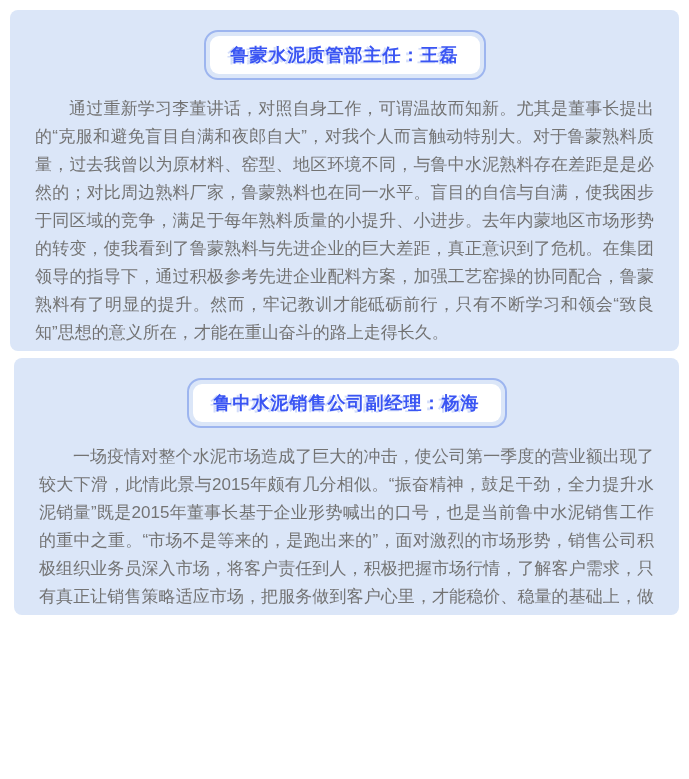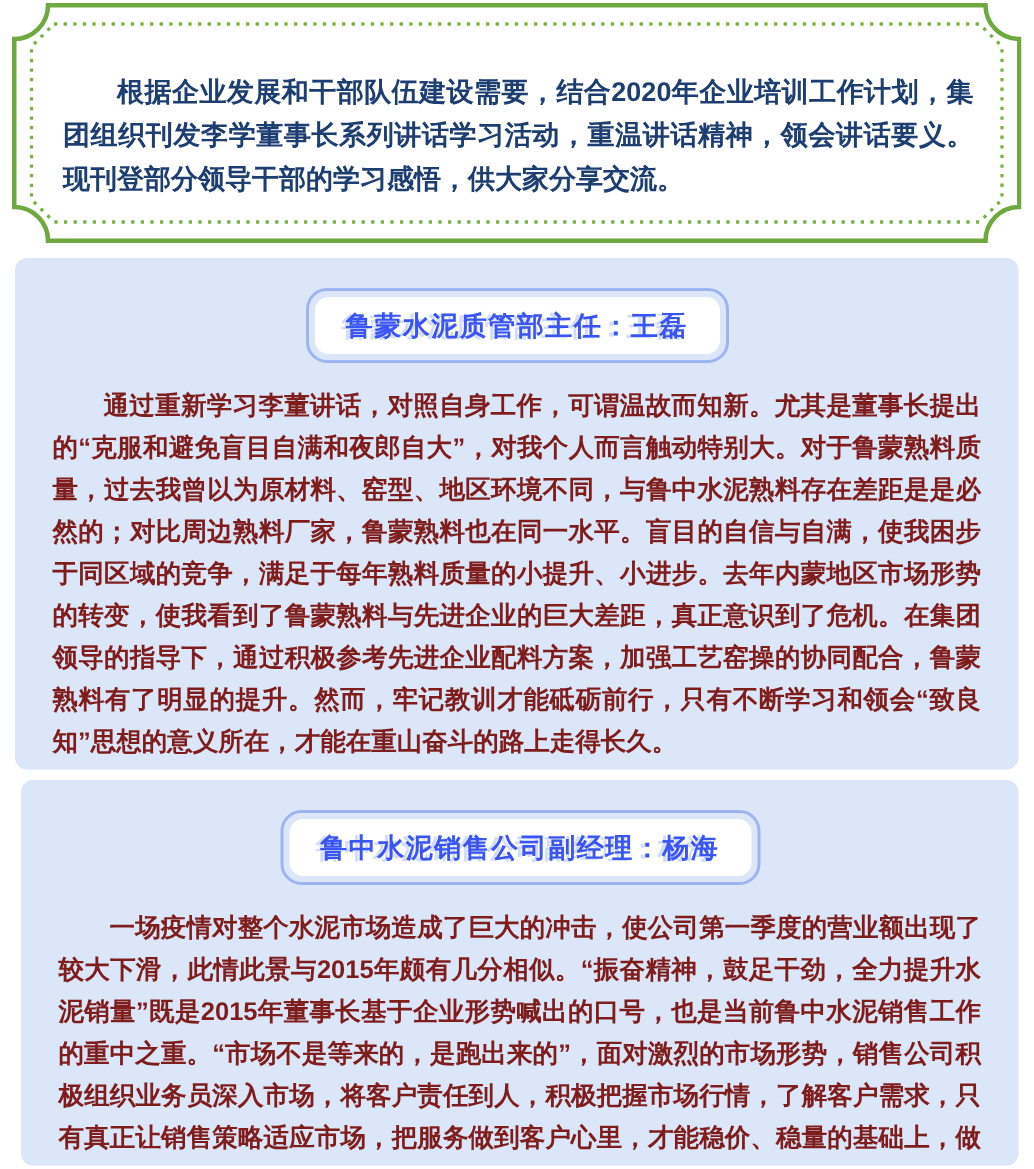--- a/index.html
+++ b/index.html
@@ -65,40 +65,30 @@
     font-weight: bold;
     letter-spacing: 1px;
     color: #3a55f3;
     text-shadow: -3px 1px 0 rgba(158, 180, 245, 0.45);
     white-space: nowrap;
   }
   .body-text {
     margin: 15px 0 0 0;
     font-size: 17px;
     line-height: 28px;
-    color: #7f1d1d;
+    color: #737373;
     text-align: justify;
     text-indent: 2em;
-    font-weight: bold;
   }
 </style>
 </head>
 <body>
 
 <div class="page">
 
-  <div class="intro-frame">
-    <svg class="frame-svg" viewBox="0 0 673 160" aria-hidden="true">
-
-      <path d="M 24 1.5 H 649 A 22.5 22.5 0 0 0 671.5 24 V 136 A 22.5 22.5 0 0 0 649 158.5 H 24 A 22.5 22.5 0 0 0 1.5 136 V 24 A 22.5 22.5 0 0 0 24 1.5 Z" fill="none" stroke="#6fa83f" stroke-width="3"></path>
-
-      <path d="M 28 14 H 645 L 660 29 V 131 L 645 146 H 28 L 13 131 V 29 Z" fill="none" stroke="#79b248" stroke-width="2.2" stroke-dasharray="2.2 4.2" stroke-linecap="butt"></path>
-    </svg>
-    <p class="intro-text">根据企业发展和干部队伍建设需要，结合2020年企业培训工作计划，集团组织刊发李学董事长系列讲话学习活动，重温讲话精神，领会讲话要义。现刊登部分领导干部的学习感悟，供大家分享交流。</p>
-  </div>
 
   <section class="card card-1">
     <div class="pill-row">
       <div class="pill-outer">
         <div class="pill-inner">鲁蒙水泥质管部主任：王磊</div>
       </div>
     </div>
     <p class="body-text">通过重新学习李董讲话，对照自身工作，可谓温故而知新。尤其是董事长提出的“克服和避免盲目自满和夜郎自大”，对我个人而言触动特别大。对于鲁蒙熟料质量，过去我曾以为原材料、窑型、地区环境不同，与鲁中水泥熟料存在差距是是必然的；对比周边熟料厂家，鲁蒙熟料也在同一水平。盲目的自信与自满，使我困步于同区域的竞争，满足于每年熟料质量的小提升、小进步。去年内蒙地区市场形势的转变，使我看到了鲁蒙熟料与先进企业的巨大差距，真正意识到了危机。在集团领导的指导下，通过积极参考先进企业配料方案，加强工艺窑操的协同配合，鲁蒙熟料有了明显的提升。然而，牢记教训才能砥砺前行，只有不断学习和领会“致良知”思想的意义所在，才能在重山奋斗的路上走得长久。</p>
   </section>
 

